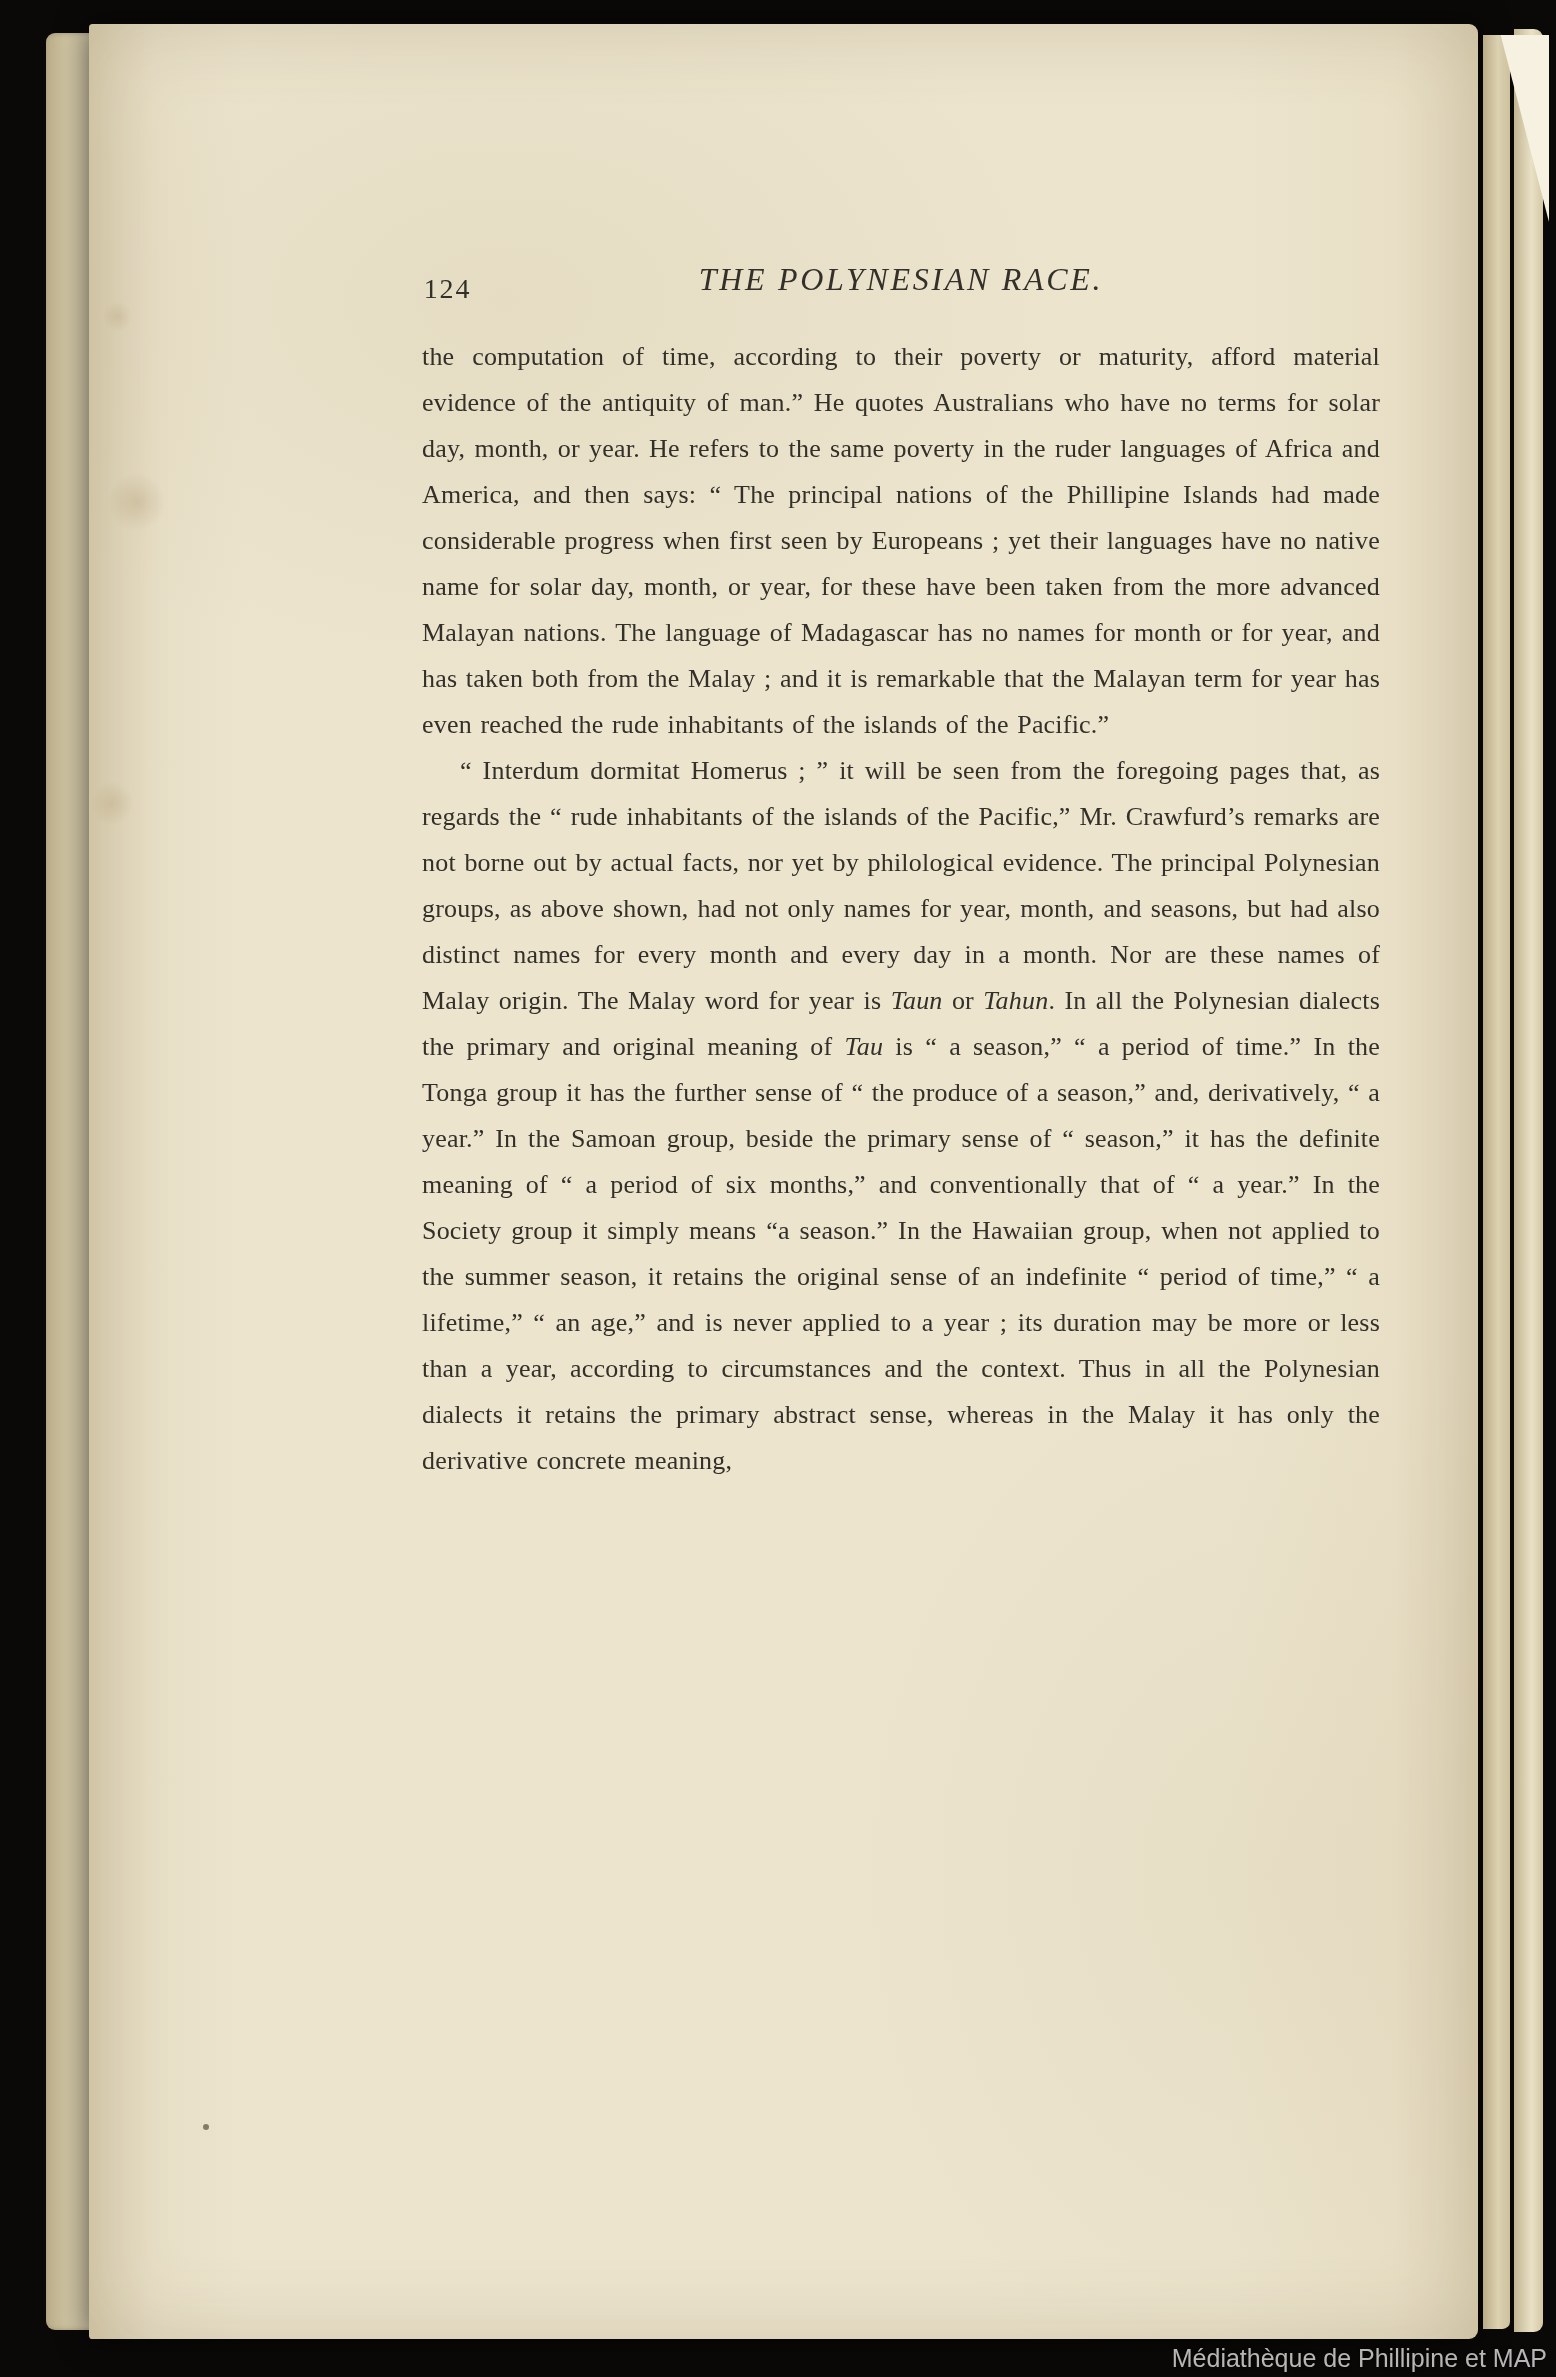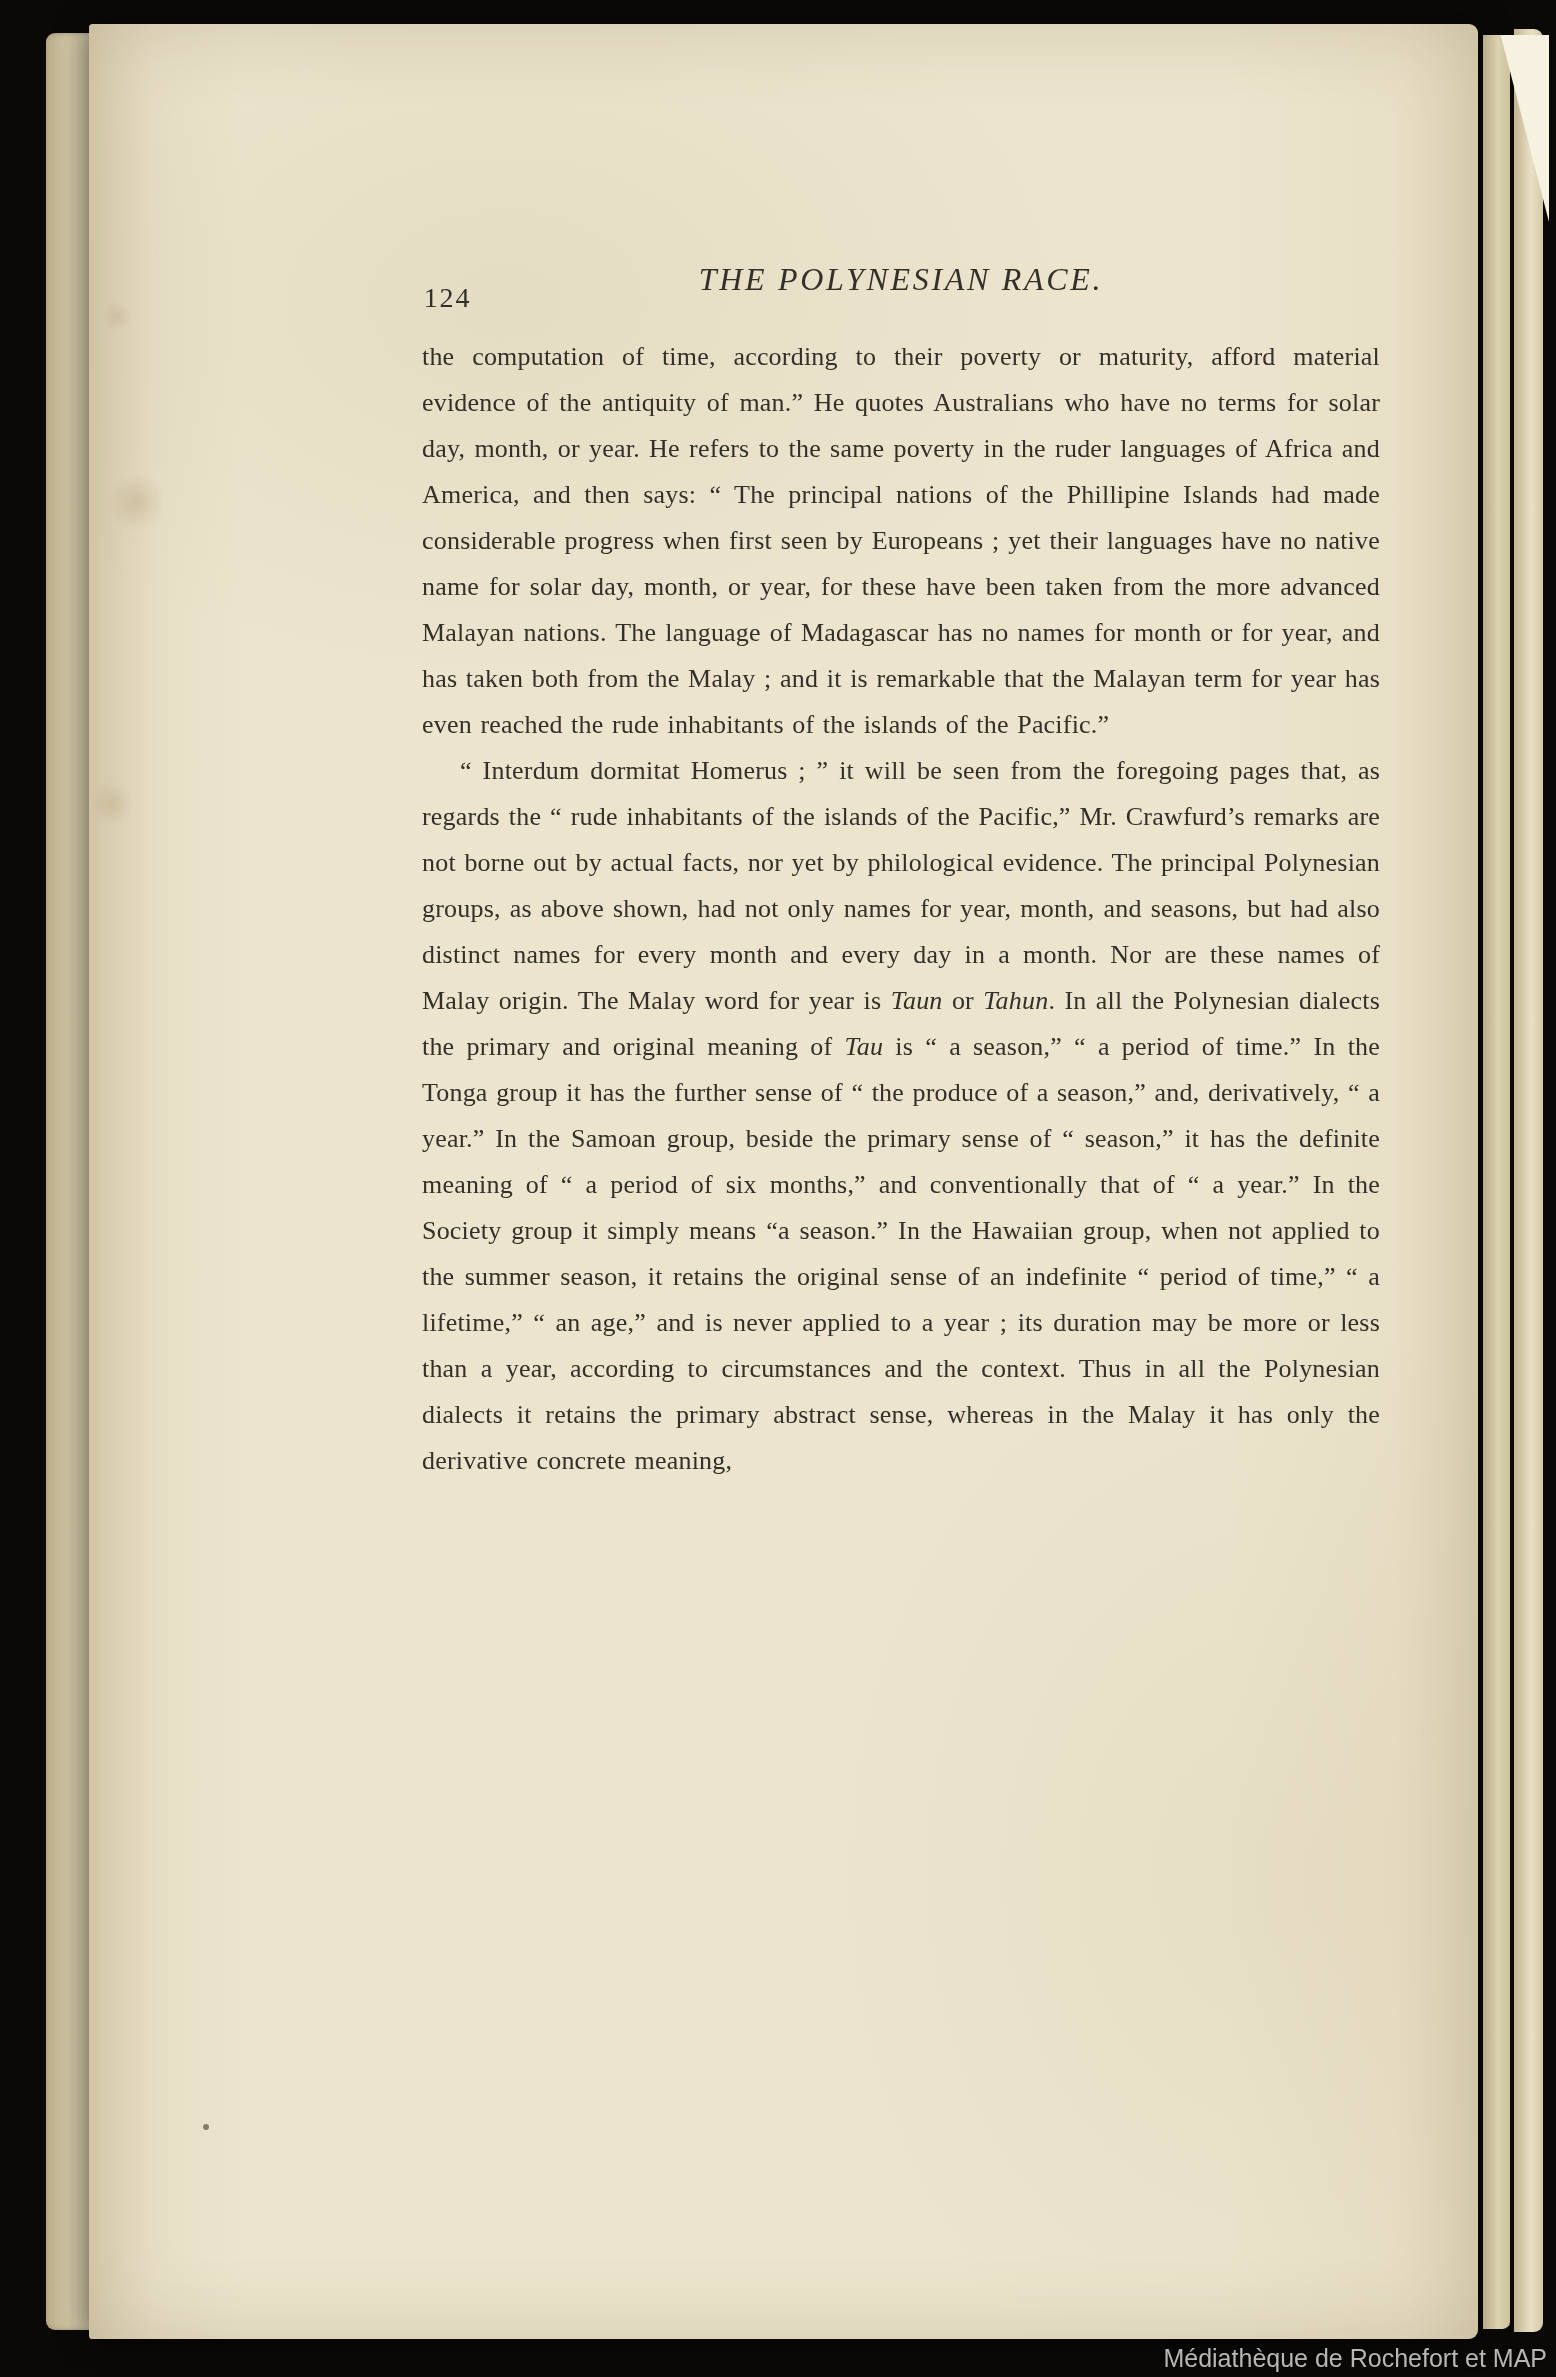--- a/index.html
+++ b/index.html
@@ -65,21 +65,21 @@
   .speck-1 { left: 203px; top: 2124px; width: 6.4px; height: 6.4px;
     background: rgba(70,55,35,0.6); }
   
   .running-head {
     position: absolute;
     left: 422px; top: 261px;
     width: 958px;
     color: var(--ink, #33302a);
   }
   .page-number {
-    position: absolute; left: 1.8px; top: 21px;
+    position: absolute; left: 1.8px; top: 12px;
     font-size: 28px; letter-spacing: 1.8px;
   }
   .running-title {
     text-align: center;
     font-style: italic;
     font-size: 32px;
     letter-spacing: 2.7px;
     font-family: Liberation Serif, serif;
   }
   
@@ -128,16 +128,16 @@
   <div class="running-head">
     <span class="page-number">124</span>
     <div class="running-title">THE POLYNESIAN RACE.</div>
   </div>
 
   <div class="text-block">
       <p><span>the computation of time, according to their poverty or maturity, afford material evidence of the antiquity of man.” He quotes Australians who have no terms for solar day, month, or year.  He refers to the same poverty in the ruder languages of Africa and America, and then says: “ The principal nations of the Phillipine Islands had made considerable progress when first seen by Europeans ; yet their languages have no native name for solar day, month, or year, for these have been taken from the more advanced Malayan nations.  The language of Madagascar has no names for month or for year, and has taken both from the Malay ; and it is remarkable that the Malayan term for year has even reached the rude inhabitants of the islands of the Pacific.”</span></p>
       <p class="indent"><span>“ Interdum dormitat Homerus ; ” it will be seen from the foregoing pages that, as regards the “ rude inhabitants of the islands of the Pacific,” Mr. Crawfurd’s remarks are not borne out by actual facts, nor yet by philological evidence.  The principal Polynesian groups, as above shown, had not only names for year, month, and seasons, but had also distinct names for every month and every day in a month.  Nor are these names of Malay origin.  The Malay word for year is </span><i>Taun</i><span> or </span><i>Tahun</i><span>.  In all the Polynesian dialects the primary and original meaning of </span><i>Tau</i><span> is “ a season,” “ a period of time.”  In the Tonga group it has the further sense of “ the produce of a season,” and, derivatively, “ a year.”  In the Samoan group, beside the primary sense of “ season,” it has the definite meaning of “ a period of six months,” and conventionally that of “ a year.”  In the Society group it simply means “a season.”  In the Hawaiian group, when not applied to the summer season, it retains the original sense of an indefinite “ period of time,” “ a lifetime,” “ an age,” and is never applied to a year ; its duration may be more or less than a year, according to circumstances and the context.  Thus in all the Polynesian dialects it retains the primary abstract sense, whereas in the Malay it has only the derivative concrete meaning,</span></p>
     </div>
 
-  <div class="watermark">Médiathèque de Rochefort et MAP</div>
+  <div class="watermark">Médiathèque de Phillipine et MAP</div>
 
 </div>
 
 
 </body></html>

